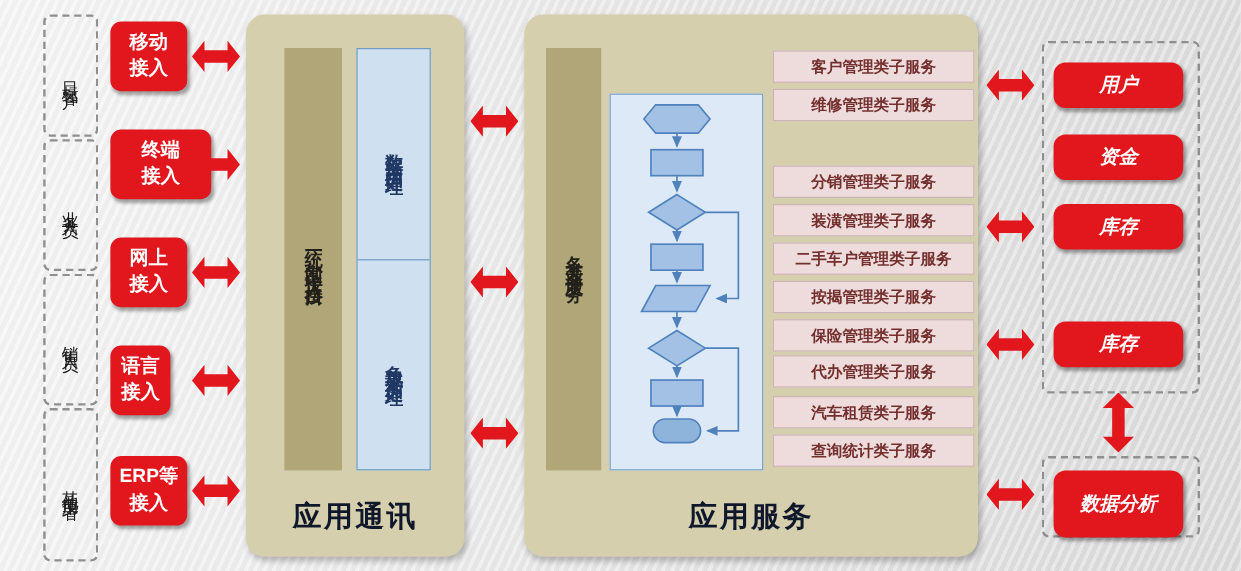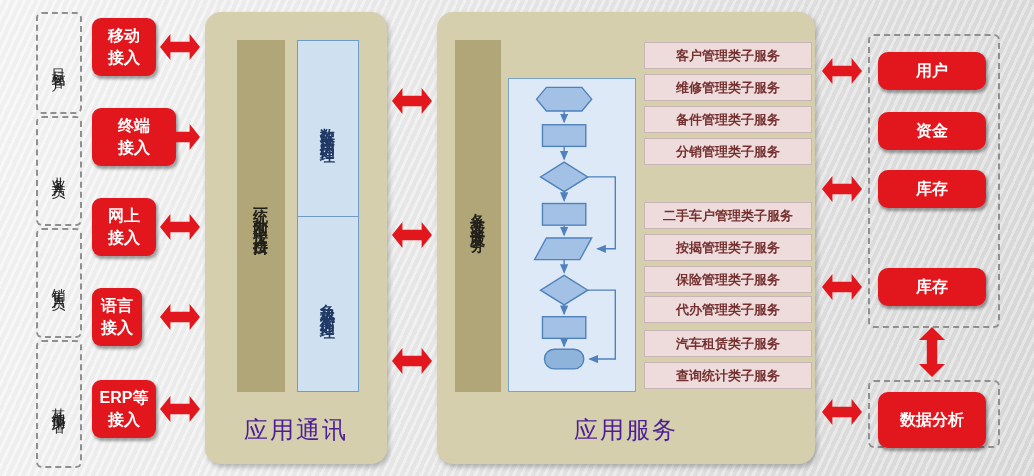--- a/index.html
+++ b/index.html
@@ -34,21 +34,21 @@
     position:absolute;width:26px;height:50px;background:#e2161d;
     clip-path:polygon(50% 0,100% 26%,70% 26%,70% 74%,100% 74%,50% 100%,0 74%,30% 74%,30% 26%,0 26%);
     filter:drop-shadow(1px 2px 2px rgba(0,0,0,.35));
   }
   .panel{
     position:absolute;top:12px;height:452px;background:#d6cfad;border-radius:16px;
     box-shadow:2px 3px 5px rgba(0,0,0,.25);
   }
   .panel-title{
     position:absolute;left:0;right:0;top:402px;text-align:center;
-    font-size:24px;font-weight:normal;color:#4c1d95;letter-spacing:2px;
+    font-size:24px;font-weight:bold;color:#0f172a;letter-spacing:2px;
   }
   .khaki-bar{
     position:absolute;background:#b1a678;display:flex;align-items:center;justify-content:center;
   }
   .khaki-bar .vtext{font-weight:bold;font-size:15px;letter-spacing:5px;color:#22201a;}
   .blue-col{
     position:absolute;background:#cfe0f1;border:1px solid #6f9bc4;
     display:flex;flex-direction:column;box-sizing:border-box;
   }
   .blue-module{flex:1;display:flex;align-items:center;justify-content:center;}
@@ -65,20 +65,21 @@
   .service-item{
     position:absolute;left:207px;width:168px;height:27px;background:#eedcdc;
     border:1px solid #c9b5b5;box-sizing:border-box;
     display:flex;align-items:center;justify-content:center;
     font-size:13px;font-weight:bold;color:#74302f;white-space:nowrap;
   }
   .resource-box{
     position:absolute;left:878px;width:108px;height:38px;background:#e2161d;border-radius:10px;
     color:#fff;font-weight:bold;font-size:16px;display:flex;align-items:center;justify-content:center;
     box-shadow:1.5px 2.5px 3px rgba(0,0,0,.35);
+    font-style:italic;
   }
 </style>
 </head>
 <body>
 
 <div class="stage">
 
   <div class="dashed-box" style="left:36px;top:12px;width:42px;height:98px">
     <span class="vtext">目标客户</span>
   </div>
@@ -158,22 +159,22 @@
           <line x1="56" y1="227" x2="56" y2="236" marker-end="url(#ah)"></line>
           <line x1="56" y1="261" x2="56" y2="269" marker-end="url(#ah)"></line>
           <path d="M80,97 L108,97 L108,170 L90,170" marker-end="url(#ah)"></path>
           <path d="M80,212 L108,212 L108,282 L82,282" marker-end="url(#ah)"></path>
         </g>
       </svg>
     </div>
 
     <div class="service-item" style="top:30px">客户管理类子服务</div>
     <div class="service-item" style="top:62px">维修管理类子服务</div>
-    <div class="service-item" style="top:94px">备件管理类子服务</div>
     <div class="service-item" style="top:126px">分销管理类子服务</div>
+    <div class="service-item" style="top:158px">装潢管理类子服务</div>
     <div class="service-item" style="top:190px">二手车户管理类子服务</div>
     <div class="service-item" style="top:222px">按揭管理类子服务</div>
     <div class="service-item" style="top:254px">保险管理类子服务</div>
     <div class="service-item" style="top:284px">代办管理类子服务</div>
     <div class="service-item" style="top:318px">汽车租赁类子服务</div>
     <div class="service-item" style="top:350px">查询统计类子服务</div>
 
     <div class="panel-title">应用服务</div>
   </div>
 

